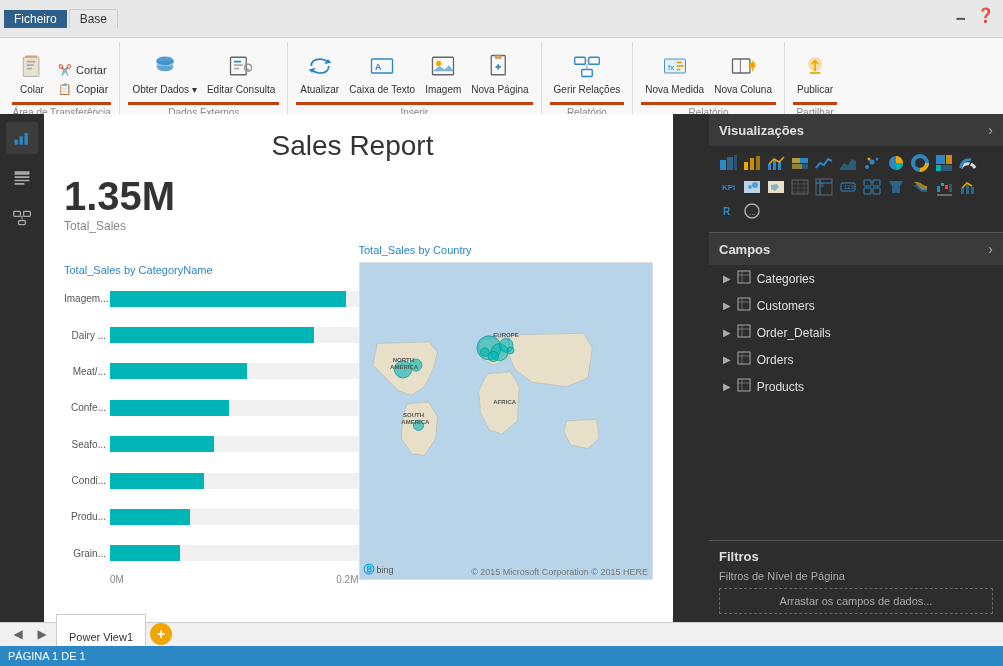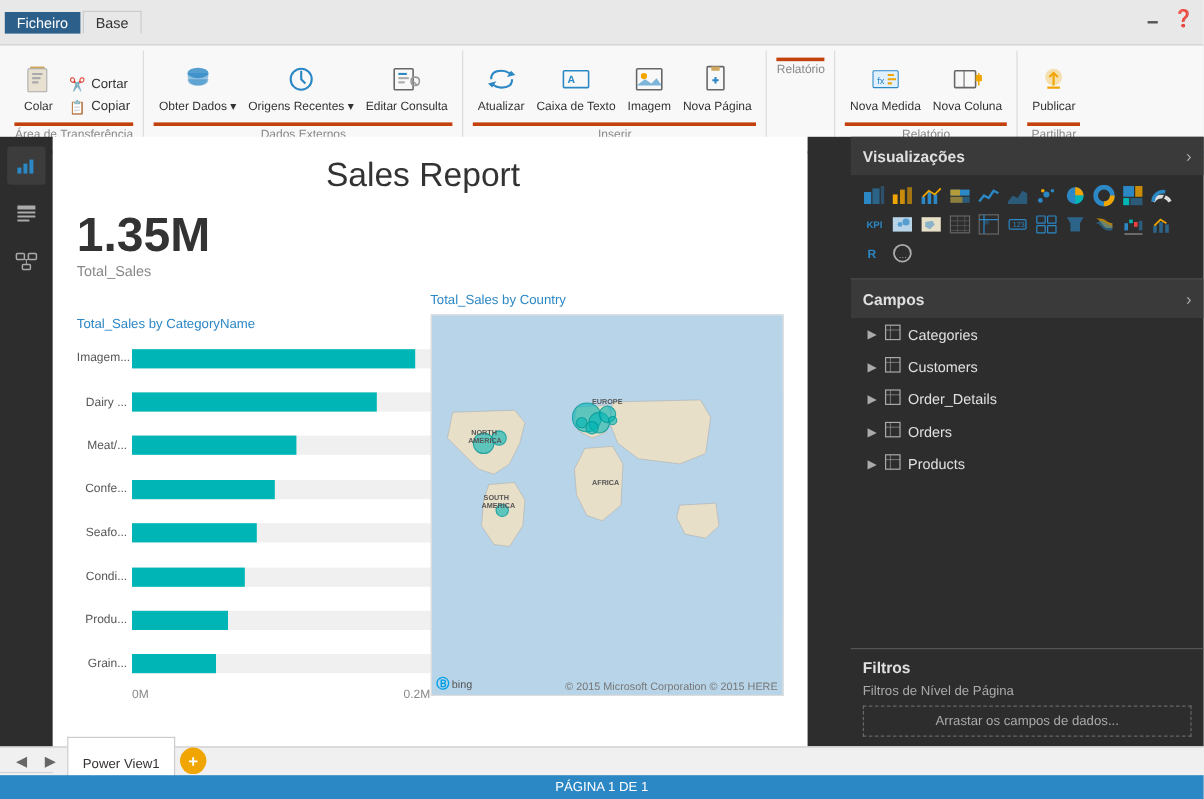--- a/index.html
+++ b/index.html
@@ -76,21 +76,21 @@
     .campo-label { color: #e0e0e0; font-size: 12px; }
 
     
     .filtros-panel { border-top: 1px solid #555; padding: 8px 10px; }
     .filtros-title { color: #e0e0e0; font-size: 13px; font-weight: 600; margin-bottom: 6px; }
     .filtros-subtitle { color: #aaa; font-size: 11px; margin-bottom: 6px; }
     .filtros-drop { border: 1px dashed #666; color: #aaa; font-size: 11px; padding: 6px 8px; text-align: center; }
     .tab-nav-btn { width: 20px; height: 20px; display: flex; align-items: center; justify-content: center; cursor: pointer; color: #666; }
     .sheet-tab { background: white; border: 1px solid #ccc; border-bottom: none; padding: 16px 12px; font-size: 11px; color: #333; cursor: pointer; margin-top: 6px; }
     .add-sheet-btn { width: 22px; height: 22px; background: #f0a500; border-radius: 50%; display: flex; align-items: center; justify-content: center; cursor: pointer; color: white; font-size: 14px; font-weight: bold; }
-    .status-bar { position: absolute; bottom: 0; left: 0; right: 0; height: 20px; background: #2c87c5; display: flex; align-items: center; padding: 0 8px; justify-content: center; }
+    .status-bar { position: absolute; bottom: 0; left: 0; right: 0; height: 20px; background: #2c87c5; display: flex; align-items: center; padding: 0 8px; }
     .status-text { color: white; font-size: 11px; }
 
     
     ::-webkit-scrollbar { width: 6px; }
     ::-webkit-scrollbar-track { background: #2d2d2d; }
     ::-webkit-scrollbar-thumb { background: #555; }
   </style>
 </head>
 <body>
 
@@ -142,29 +142,20 @@
               <ellipse cx="16" cy="10" rx="10" ry="5" fill="#2c87c5" opacity="0.8"></ellipse>
               <path d="M6 10 Q6 22 16 22 Q26 22 26 10" fill="#2c87c5" opacity="0.5"></path>
               <path d="M6 16 Q6 22 16 22 Q26 22 26 16" fill="#2c87c5" opacity="0.5"></path>
             </svg>
           </div>
           <span class="btn-label">Obter Dados ▾</span>
         </div>
         <div class="ribbon-btn-large">
           <div class="icon-large">
             <svg viewBox="0 0 32 32" style="width:28px;height:28px">
-              <circle cx="16" cy="16" r="10" fill="none" stroke="#2c87c5" stroke-width="2"></circle>
-              <path d="M16 8 L16 16 L20 20" stroke="#2c87c5" stroke-width="2" fill="none"></path>
-            </svg>
-          </div>
-          <span class="btn-label">Origens Recentes ▾</span>
-        </div>
-        <div class="ribbon-btn-large">
-          <div class="icon-large">
-            <svg viewBox="0 0 32 32" style="width:28px;height:28px">
               <rect x="4" y="6" width="18" height="20" rx="1" fill="none" stroke="#666" stroke-width="1.5"></rect>
               <rect x="8" y="10" width="8" height="2" fill="#2c87c5"></rect>
               <rect x="8" y="14" width="10" height="2" fill="#aaa"></rect>
               <rect x="8" y="18" width="6" height="2" fill="#aaa"></rect>
               <path d="M22 18 L26 22 M24 14 Q28 14 28 18 Q28 22 24 22 Q20 22 20 18 Q20 14 24 14" stroke="#999" stroke-width="1.5" fill="none"></path>
             </svg>
           </div>
           <span class="btn-label">Editar Consulta</span>
         </div>
       </div>
@@ -212,20 +203,34 @@
               <line x1="11" y1="17" x2="17" y2="17" stroke="#2c87c5" stroke-width="2"></line>
             </svg>
           </div>
           <span class="btn-label">Nova Página</span>
         </div>
       </div>
       <div class="ribbon-group-label">Inserir</div>
     </div>
 
     <div class="ribbon-group">
+      <div class="ribbon-group-items">
+        <div class="ribbon-btn-large">
+          <div class="icon-large">
+            <svg viewBox="0 0 32 32" style="width:28px;height:28px">
+              <rect x="2" y="6" width="12" height="8" rx="1" fill="none" stroke="#2c87c5" stroke-width="1.5"></rect>
+              <rect x="18" y="6" width="12" height="8" rx="1" fill="none" stroke="#2c87c5" stroke-width="1.5"></rect>
+              <rect x="10" y="20" width="12" height="8" rx="1" fill="none" stroke="#2c87c5" stroke-width="1.5"></rect>
+              <line x1="14" y1="10" x2="18" y2="10" stroke="#aaa" stroke-width="1.5"></line>
+              <line x1="16" y1="14" x2="16" y2="20" stroke="#aaa" stroke-width="1.5"></line>
+            </svg>
+          </div>
+          <span class="btn-label">Gerir Relações</span>
+        </div>
+      </div>
       <div class="ribbon-group-label">Relatório</div>
     </div>
 
     <div class="ribbon-group">
       <div class="ribbon-group-items">
         <div class="ribbon-btn-large">
           <div class="icon-large">
             <svg viewBox="0 0 32 32" style="width:28px;height:28px">
               <rect x="4" y="8" width="24" height="16" rx="1" fill="#e0f0ff" stroke="#2c87c5" stroke-width="1"></rect>
               <text x="8" y="21" font-size="9" fill="#2c87c5">fx</text>

